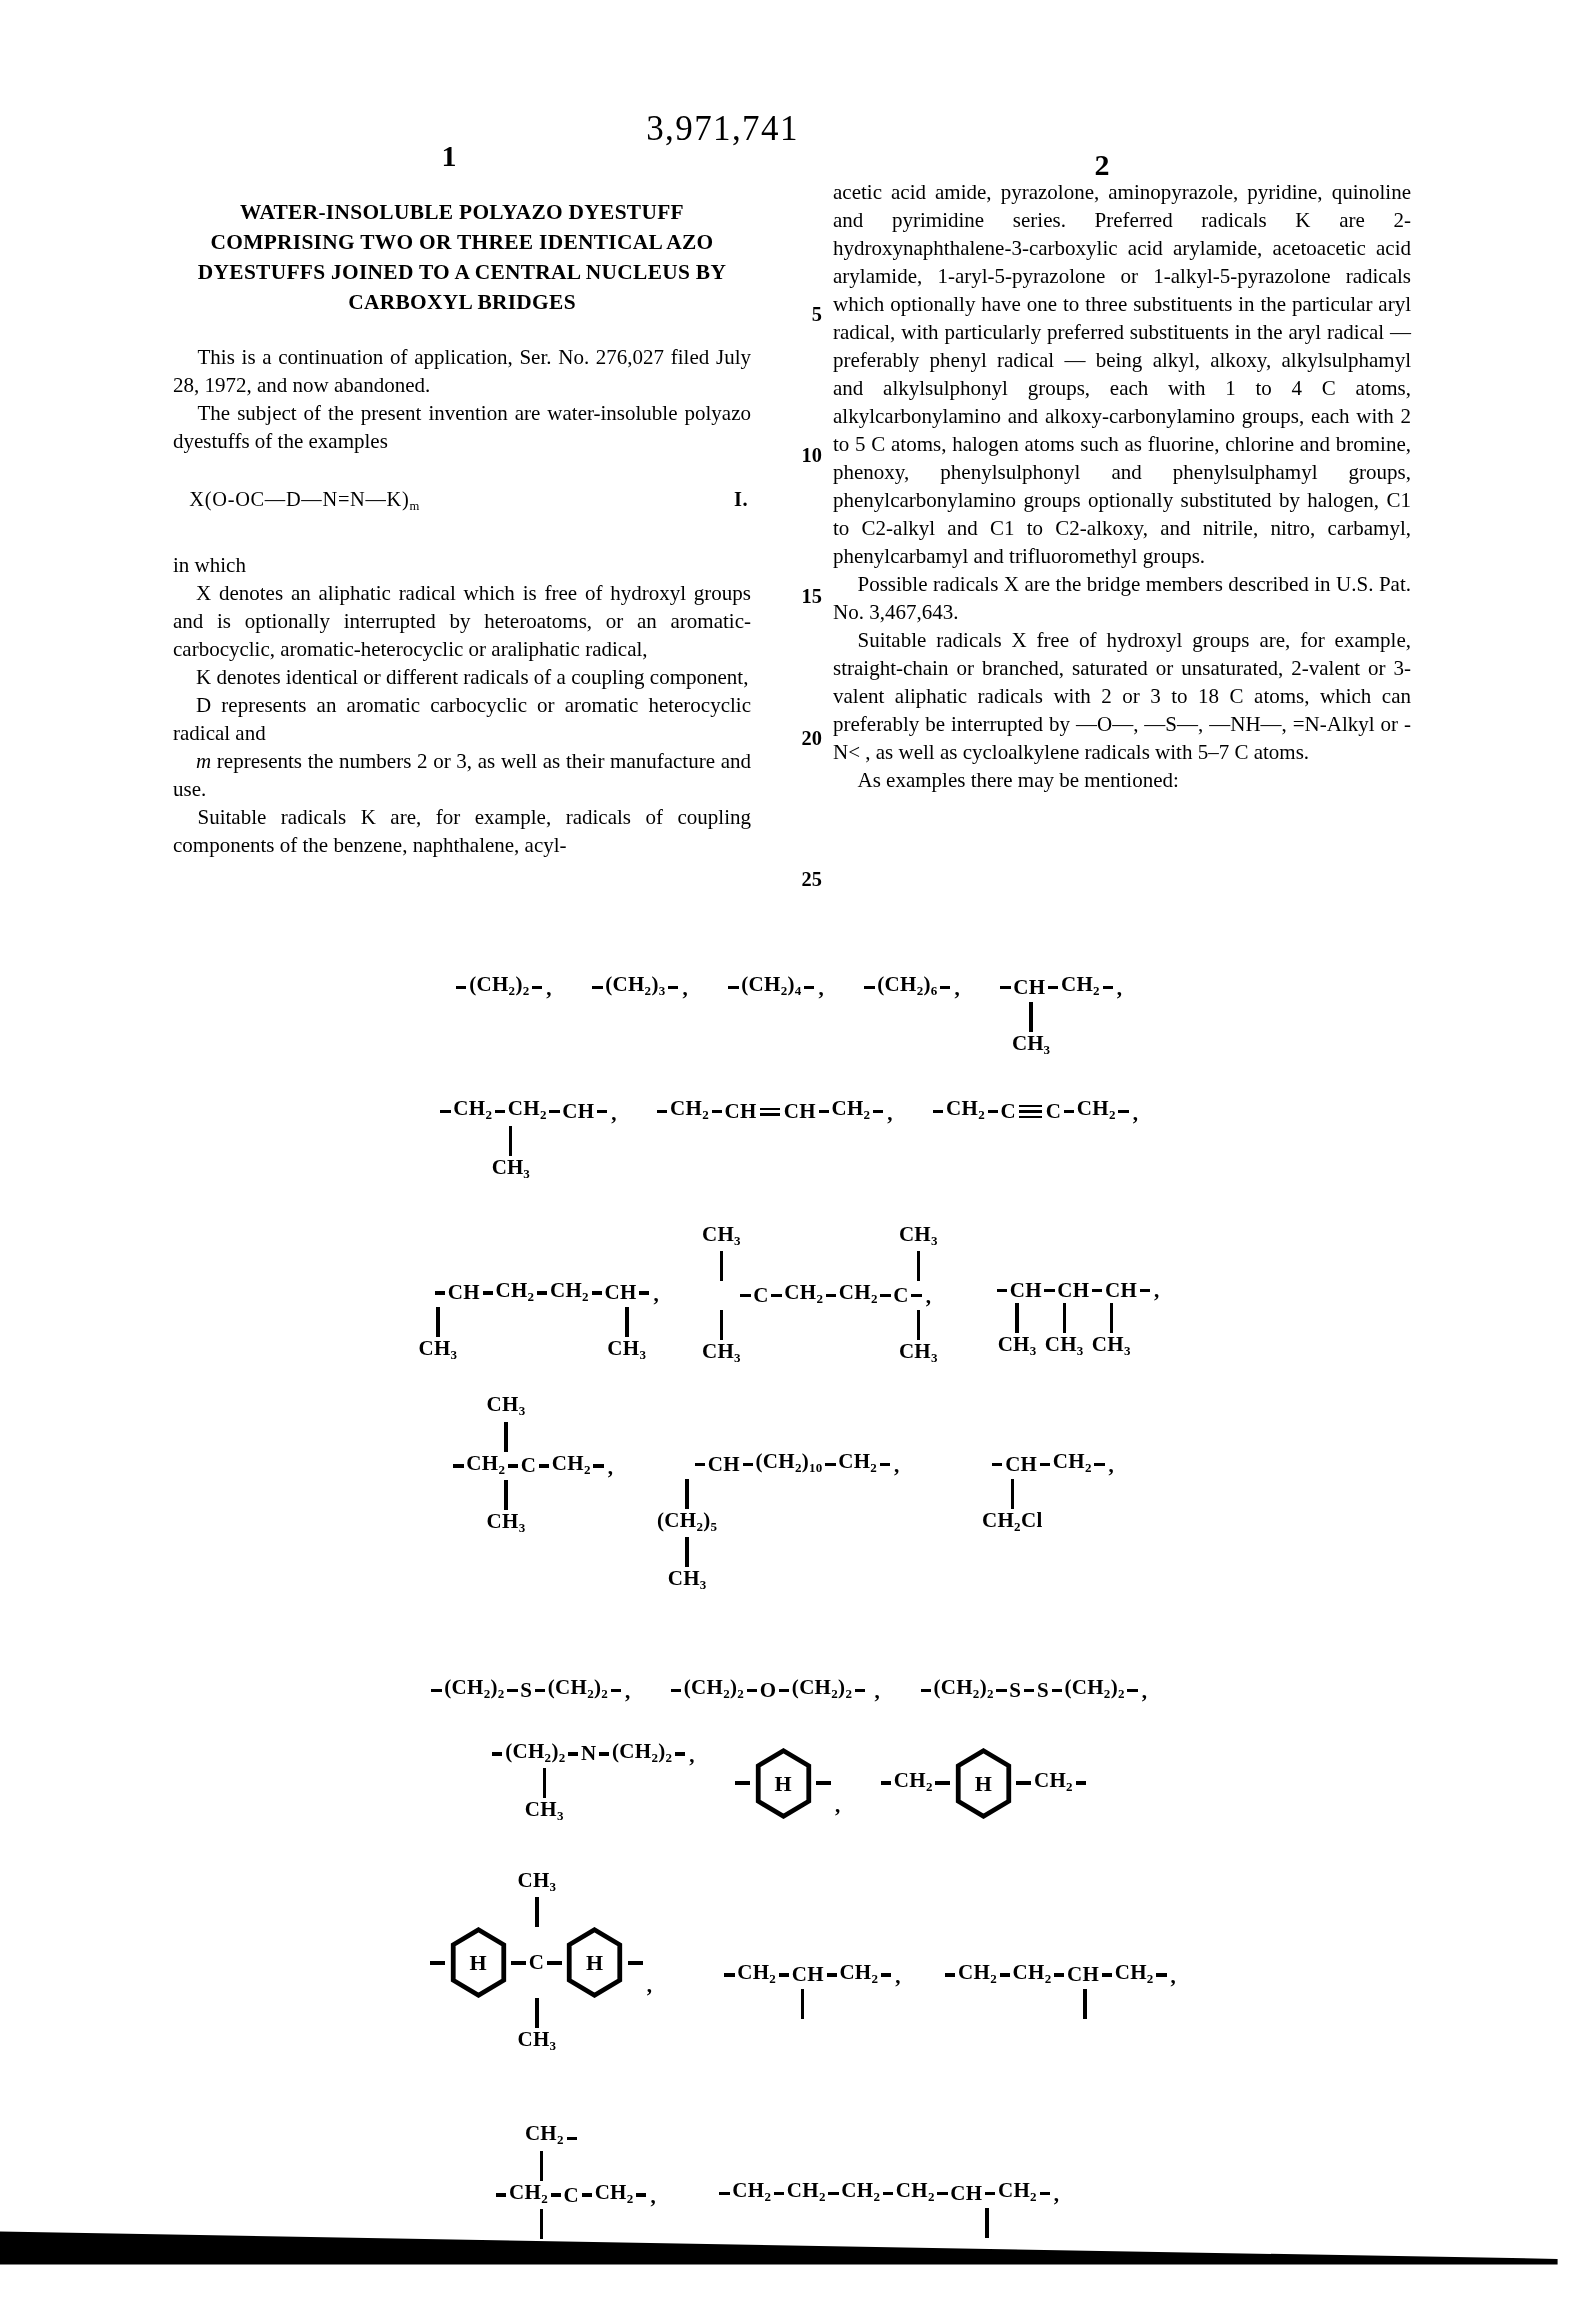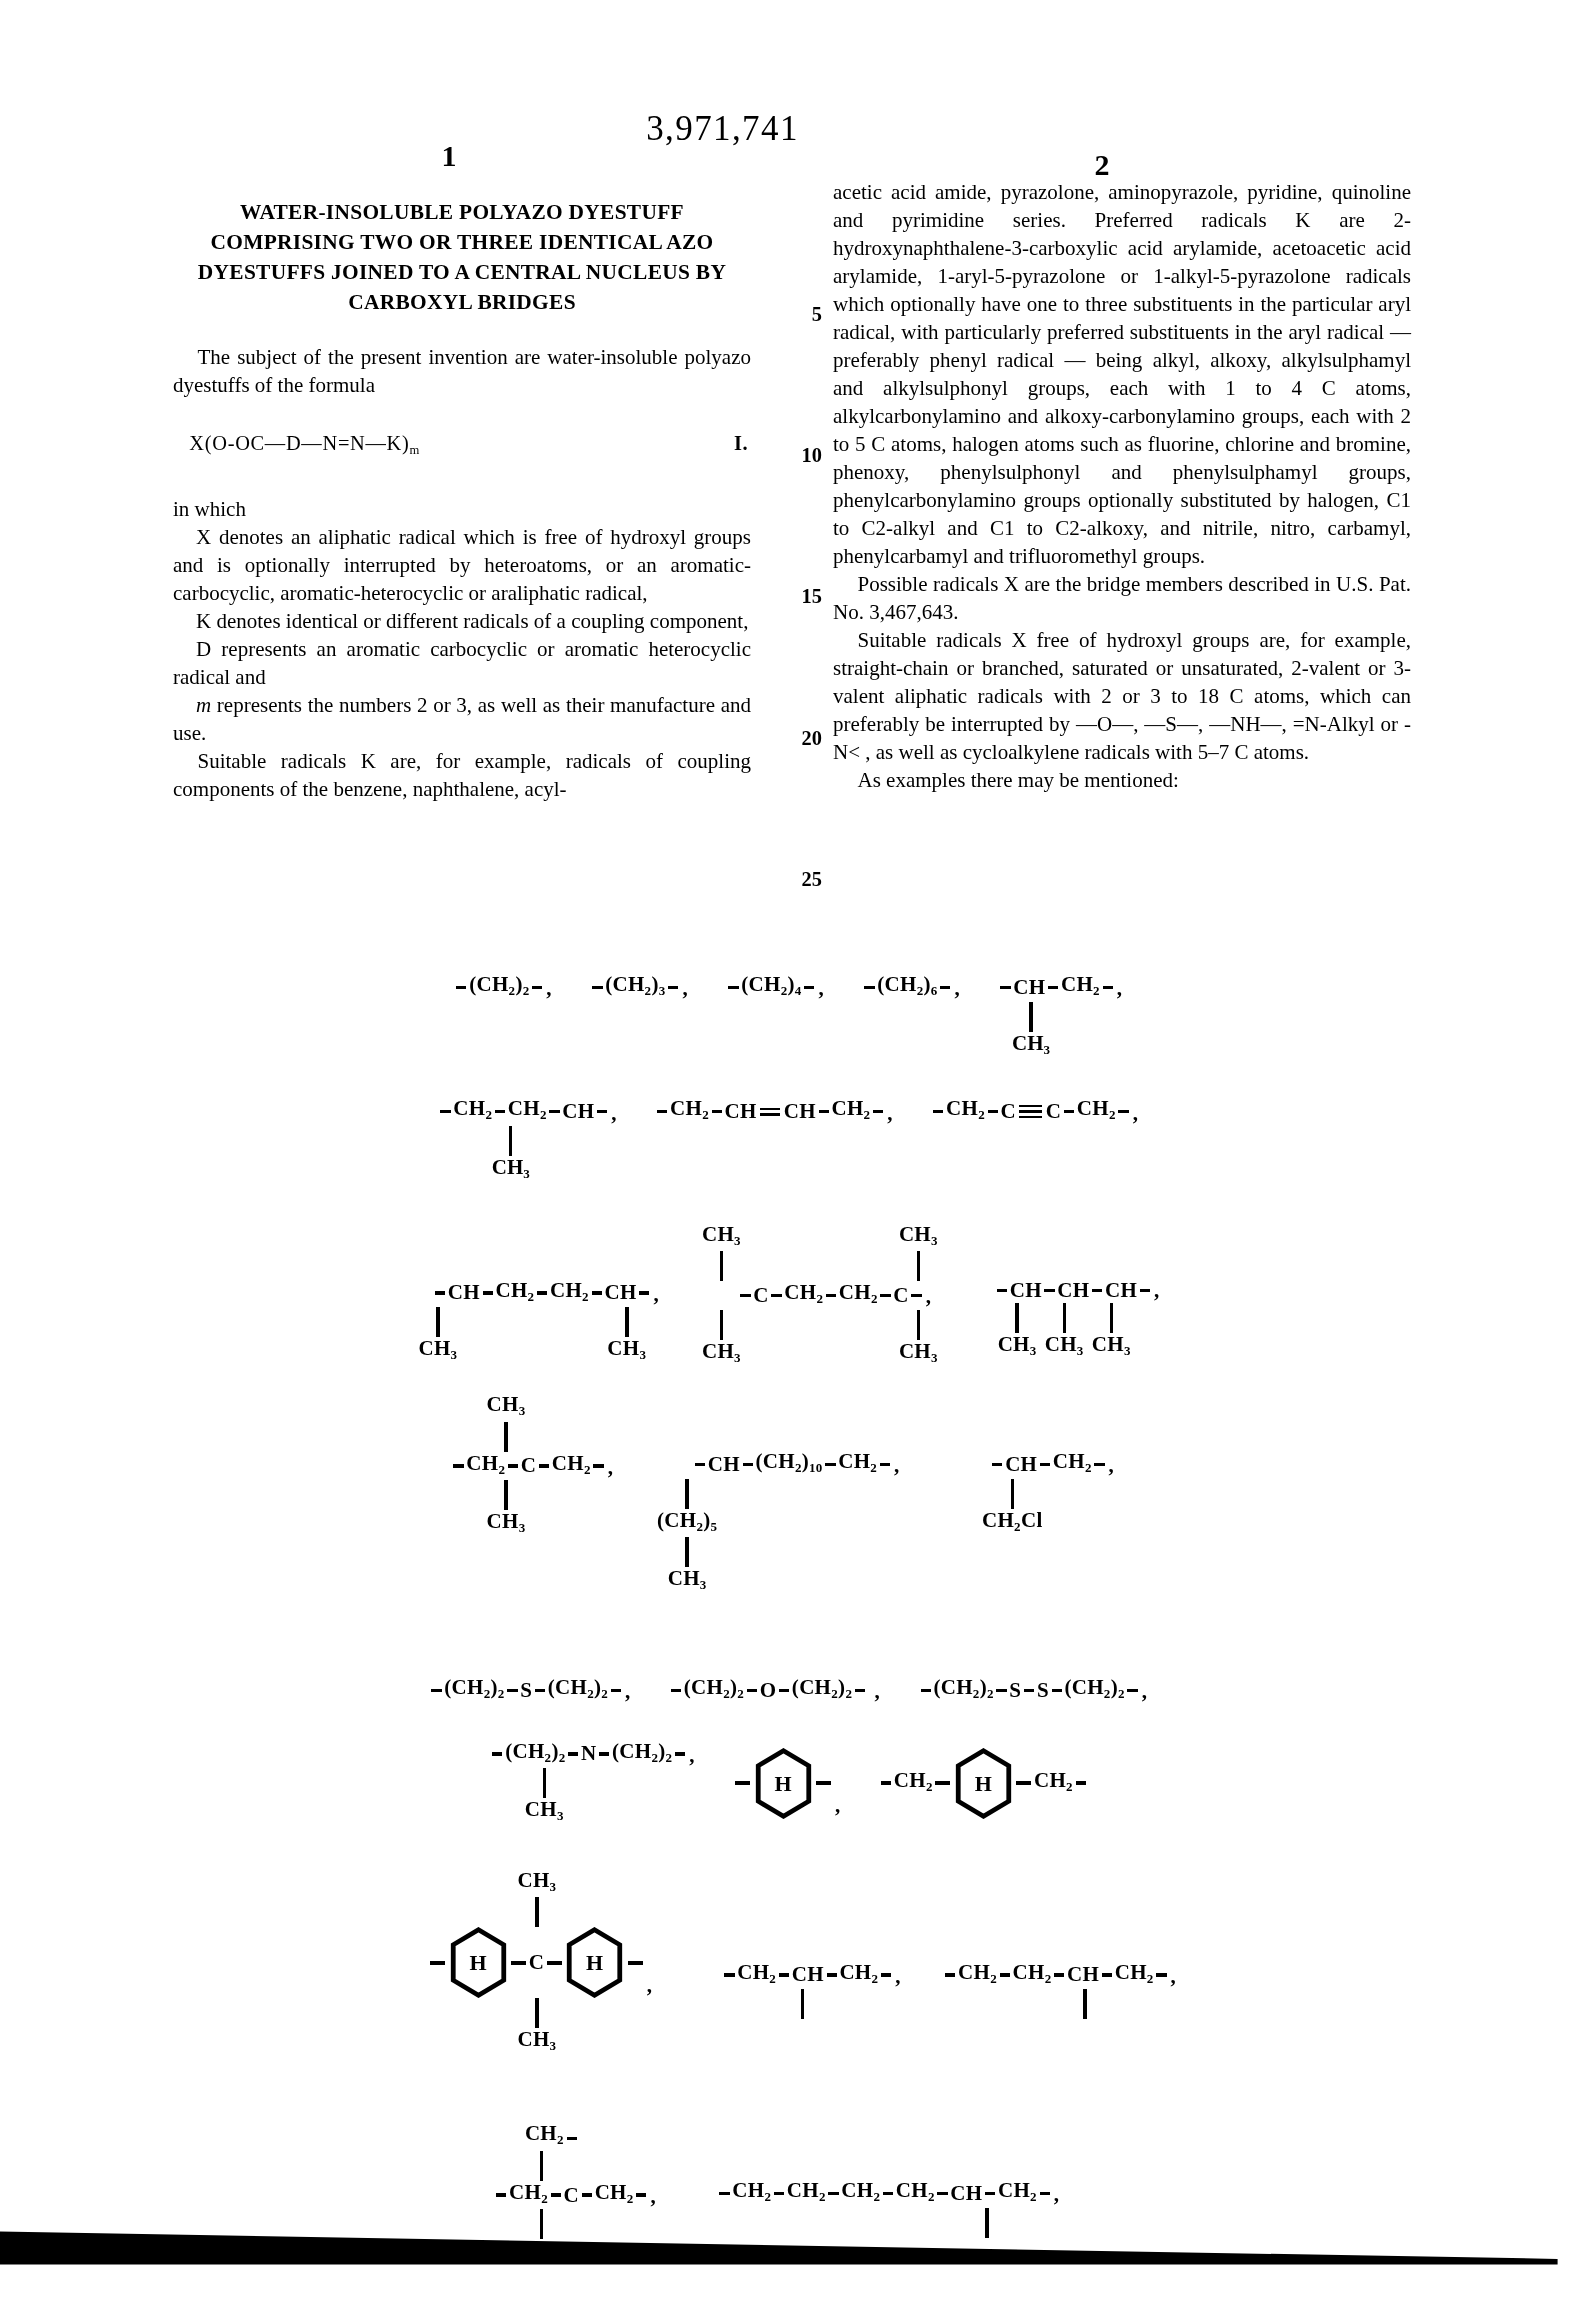--- a/index.html
+++ b/index.html
@@ -118,21 +118,22 @@
 <body>
 
 <div class="page">
 
   <div class="patent-number">3,971,741</div>
   <div class="col-num-left">1</div>
   <div class="col-num-right">2</div>
 
   <div class="col left">
     <div class="title">WATER-INSOLUBLE POLYAZO DYESTUFF COMPRISING TWO OR THREE IDENTICAL AZO DYESTUFFS JOINED TO A CENTRAL NUCLEUS BY CARBOXYL BRIDGES</div>
-    <p class="p">The subject of the present invention are water-insoluble polyazo dyestuffs of the formula</p>
+    <p class="p">This is a continuation of application, Ser. No. 276,027 filed July 28, 1972, and now abandoned.</p>
+    <p class="p">The subject of the present invention are water-insoluble polyazo dyestuffs of the examples</p>
 
     <div class="formula-line">
       <span class="fx">X(O-OC—D—N=N—K)</span><sub>m</sub>
       <span class="rn">I.</span>
     </div>
 
     <p class="p noind">in which</p>
     <p class="hang">X denotes an aliphatic radical which is free of hydroxyl groups and is optionally interrupted by heteroatoms, or an aromatic-carbocyclic, aromatic-heterocyclic or araliphatic radical,</p>
     <p class="hang">K denotes identical or different radicals of a coupling component,</p>
     <p class="hang">D represents an aromatic carbocyclic or aromatic heterocyclic radical and</p>

